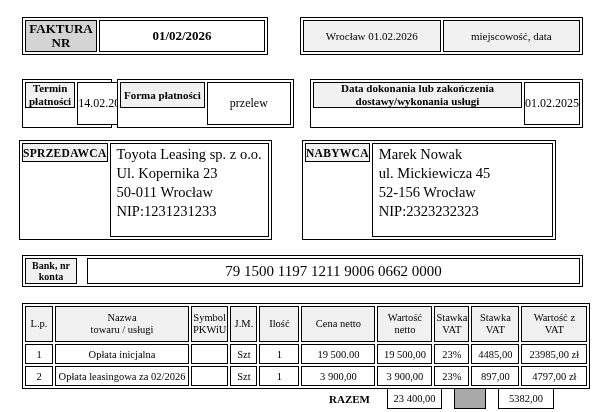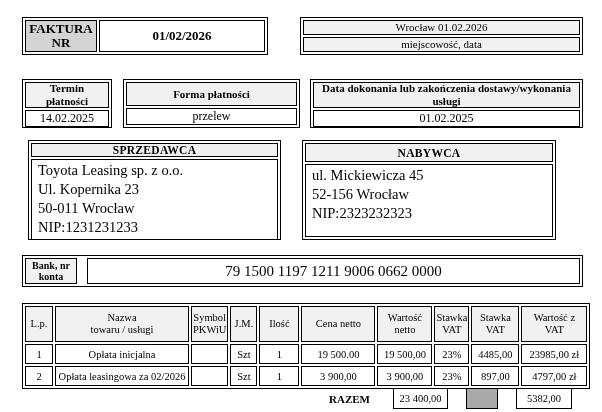--- a/index.html
+++ b/index.html
@@ -9,58 +9,58 @@
     --blank-bg:#a9a9a9;
   }
   *{margin:0;padding:0;box-sizing:border-box;}
   html,body{background:#ffffff;}
   body{font-family:"Liberation Serif", serif; color:#000;}
   .page{position:relative;width:602px;height:412px;background:#fff;overflow:hidden;}
 
   
   .tbox{position:absolute;border:1px solid var(--border);padding:2px;display:flex;gap:2px;background:#fff;}
   .tbox .cell{border:1px solid var(--border);display:flex;align-items:center;justify-content:center;text-align:center;background:#fff;}
-  .col{flex-direction:column;}
+  .col{flex-direction:row;}
 
   
   .faktura{left:22px;top:17px;width:246px;height:38px;}
   .faktura .title-cell{width:72px;background:var(--title-bg);font-weight:bold;font-size:13px;line-height:1.1;}
   .faktura .num-cell{flex:1;font-weight:bold;font-size:13px;}
 
   
   .place{left:300px;top:17px;width:283px;height:38px;}
   .place .cell{flex:1;background:var(--header-bg);font-size:11px;line-height:1;}
 
   
   .hv .head{background:var(--header-bg);font-weight:bold;font-size:11px;line-height:1.15;height:26px;padding:0 3px;}
   .hv .val{flex:1;font-size:12px;}
   .termin{left:22px;top:79px;width:90px;height:49px;}
-  .forma{left:123px;top:79px;width:177px;height:49px;}
+  .forma{left:117px;top:79px;width:177px;height:49px;}
   .dataus{left:310px;top:79px;width:273px;height:49px;}
 
   
   .party .head{background:var(--header-bg);font-weight:bold;font-size:11.5px;height:19px;letter-spacing:.3px;}
   .party .body{flex:1;border:1px solid var(--border);background:#fff;font-size:14.5px;line-height:1.32;padding:1px 6px;text-align:left;}
-  .sprzedawca{left:28px;top:140px;width:253px;height:100px;}
+  .sprzedawca{left:19px;top:140px;width:253px;height:100px;}
   .nabywca{left:302px;top:140px;width:254px;height:100px;}
 
   
   .bank{left:22px;top:255px;width:561px;height:32px;gap:10px;}
   .bank .head{width:52px;background:var(--header-bg);font-weight:bold;font-size:10px;line-height:1.15;}
   .bank .val{flex:1;font-size:15px;}
 
   
   .items-wrap{position:absolute;left:22px;top:303px;}
   table.items{border:1px solid var(--border);border-collapse:separate;border-spacing:2px;table-layout:fixed;}
   table.items th, table.items td{border:1px solid var(--border);font-weight:normal;font-size:10.5px;text-align:center;vertical-align:middle;}
   table.items th{background:var(--header-bg);white-space:pre-line;line-height:1.18;height:36px;overflow-wrap:break-word;padding:0 1px;}
   table.items td{height:20px;background:#fff;padding:0 2px;}
 
   
-  .razem{position:absolute;left:301px;top:388px;display:flex;gap:18px;height:21px;}
+  .razem{position:absolute;left:301px;top:388px;display:flex;gap:12px;height:21px;}
   .razem .rlabel{width:74px;font-weight:bold;font-size:11px;display:flex;align-items:center;justify-content:flex-end;padding-right:5px;}
   .razem .rcell{border:1px solid var(--border);display:flex;align-items:center;justify-content:center;font-size:10.5px;background:#fff;}
   .rc2{width:55px;}
   .rc3{width:32px;background:var(--blank-bg) !important;}
   .rc4{width:56px;}
   .rc5{width:66px;}
 </style>
 </head>
 <body>
 
@@ -97,20 +97,21 @@
       <div>Toyota Leasing sp. z o.o.</div>
       <div>Ul. Kopernika 23</div>
       <div>50-011 Wrocław</div>
       <div>NIP:1231231233</div>
     </div>
   </div>
 
   <div class="tbox col party nabywca">
     <div class="cell head">NABYWCA</div>
     <div class="body">
+      <div>Marek Nowak</div>
       <div>ul. Mickiewicza 45</div>
       <div>52-156 Wrocław</div>
       <div>NIP:2323232323</div>
     </div>
   </div>
 
   <div class="tbox bank">
     <div class="cell head">Bank, nr konta</div>
     <div class="cell val">79 1500 1197 1211 9006 0662 0000</div>
   </div>

